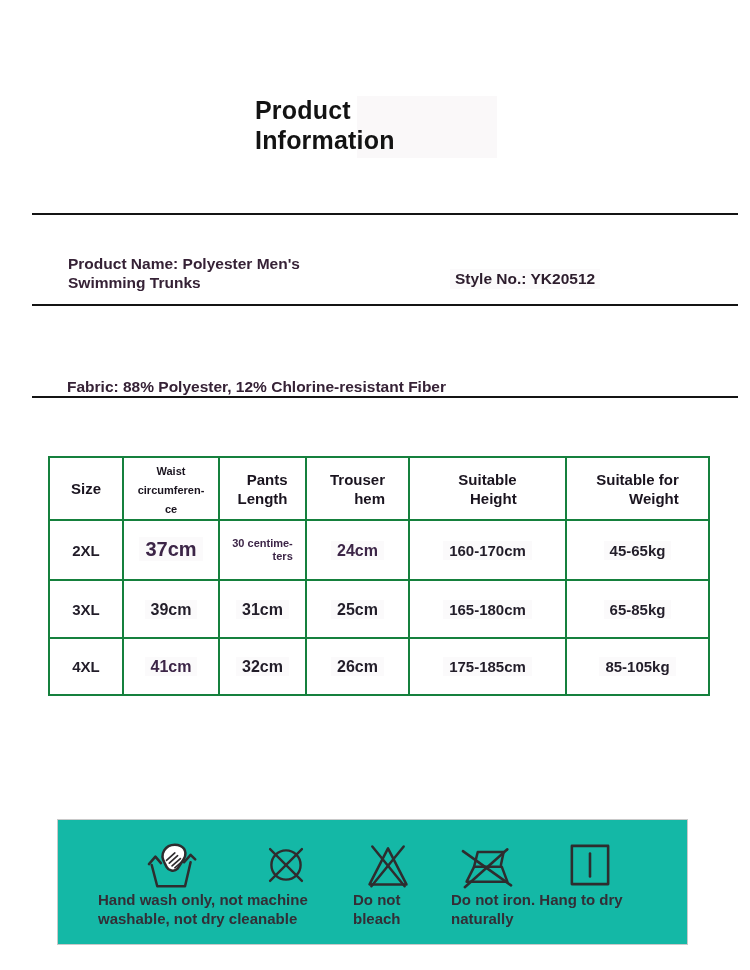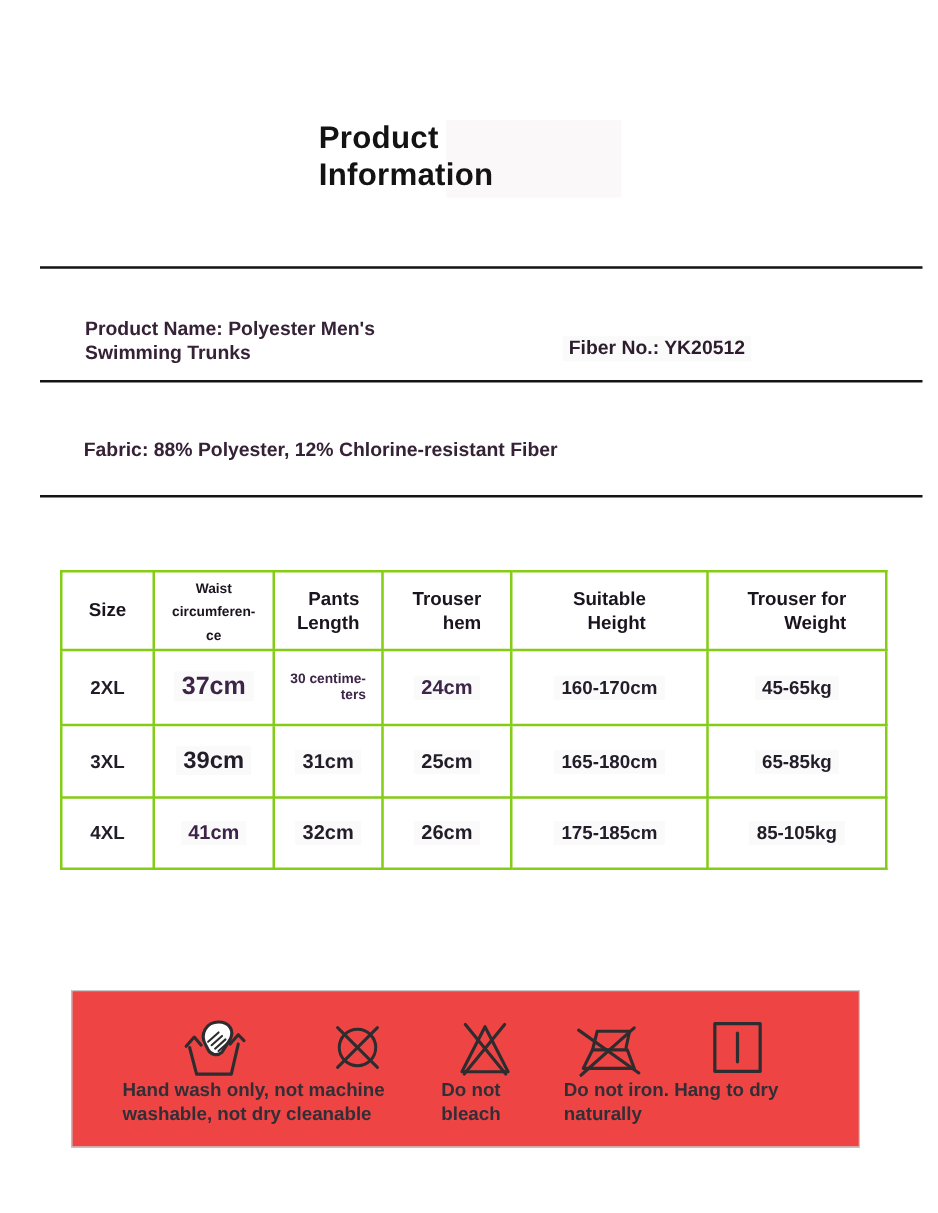--- a/index.html
+++ b/index.html
@@ -9,57 +9,57 @@
   }
   .abs{position:absolute;}
   .pre{white-space:pre-line;}
   .blk{display:inline-block;text-align:right;}
   .title-highlight{left:357px;top:96px;width:140px;height:62px;background:#faf8f9;}
   .page-title{left:255px;top:95px;font-size:25px;line-height:30px;color:#131313;letter-spacing:0.2px;}
   .rule{left:32px;width:706px;height:0;border-top:2px solid #141414;}
   .rule1{top:213px;} .rule2{top:304px;} .rule3{top:396px;}
   .product-name{left:68px;top:254px;width:300px;font-size:15.5px;line-height:19px;color:#362236;}
   .style-no{left:450px;top:269px;font-size:15.5px;color:#2c1c2c;background:#fbfafb;padding:1px 5px;}
-  .fabric{left:67px;top:352px;font-size:15.5px;color:#362236;}
+  .fabric{left:67px;top:378px;font-size:15.5px;color:#362236;}
   table.size{
     position:absolute;left:48px;top:456px;width:660px;border-collapse:collapse;table-layout:fixed;
   }
   table.size td{
-    border:2px solid #84cc16;text-align:center;vertical-align:middle;
+    border:2px solid #15803d;text-align:center;vertical-align:middle;
     font-size:15px;line-height:19px;color:#221d29;padding:2px;
   }
   table.size tr.hdr td{color:#1a141f;}
   table.size tr.hdr{height:63px;}
   table.size tr.r1{height:60px;padding-left:48px;}
   table.size tr.r2{height:58px;}
   table.size tr.r3{height:57px;}
   td .small{font-size:11px;line-height:13px;}
   .purple{color:#3c2547;}
   .val{background:#fbfafb;padding:1px 6px;}
-  .care-box{left:57px;top:792px;width:629px;height:124px;border:1px solid #c9c9c9;background:#ef4444;}
+  .care-box{left:57px;top:819px;width:629px;height:124px;border:1px solid #c9c9c9;background:#14b8a6;}
   .care-icon{position:absolute;top:20px;}
   .care-icon svg{display:block;}
   .care-label{position:absolute;top:70px;font-size:15px;line-height:19px;color:#332e36;}
   .stroke{fill:none;stroke:#2e2c2e;stroke-width:2.7;stroke-linecap:round;stroke-linejoin:round;}
   .stroke-fill{fill:#ffffff;stroke:#2e2c2e;stroke-width:2.7;stroke-linecap:round;stroke-linejoin:round;}
 </style>
 </head>
 <body>
 
 <div class="page">
 
   <div class="abs title-highlight"></div>
   <div class="abs page-title pre">Product
 Information</div>
 
   <div class="abs rule rule1"></div>
 
   <div class="abs product-name pre">Product Name: Polyester Men's
 Swimming Trunks</div>
-  <div class="abs style-no">Fiber No.: YK20512</div>
+  <div class="abs style-no">Style No.: YK20512</div>
 
   <div class="abs rule rule2"></div>
 
   <div class="abs fabric">Fabric: 88% Polyester, 12% Chlorine-resistant Fiber</div>
 
   <div class="abs rule rule3"></div>
 
   <table class="size">
     <colgroup>
       <col style="width:74px">
@@ -74,35 +74,35 @@
       <td><span>Size</span></td>
       <td><span class="small pre">Waist
 circumferen-
 ce</span></td>
       <td><span class="blk pre">Pants
 Length</span></td>
       <td><span class="blk pre">Trouser
 hem</span></td>
       <td><span class="blk pre">Suitable
 Height</span></td>
-      <td><span class="blk pre">Trouser for
+      <td><span class="blk pre">Suitable for
 Weight</span></td>
     </tr>
     <tr class="r1">
       <td><span>2XL</span></td>
       <td><span class="val purple" style="font-size:20px">37cm</span></td>
       <td><span class="blk pre small purple">30 centime-
 ters</span></td>
       <td><span class="val purple" style="font-size:16px">24cm</span></td>
       <td><span class="val">160-170cm</span></td>
       <td><span class="val">45-65kg</span></td>
     </tr>
     <tr class="r2">
       <td><span>3XL</span></td>
-      <td><span class="val" style="font-size:19px">39cm</span></td>
+      <td><span class="val" style="font-size:16px">39cm</span></td>
       <td><span class="val" style="font-size:16px">31cm</span></td>
       <td><span class="val" style="font-size:16px">25cm</span></td>
       <td><span class="val">165-180cm</span></td>
       <td><span class="val">65-85kg</span></td>
     </tr>
     <tr class="r3">
       <td><span>4XL</span></td>
       <td><span class="val purple" style="font-size:16px">41cm</span></td>
       <td><span class="val" style="font-size:16px">32cm</span></td>
       <td><span class="val" style="font-size:16px">26cm</span></td>

